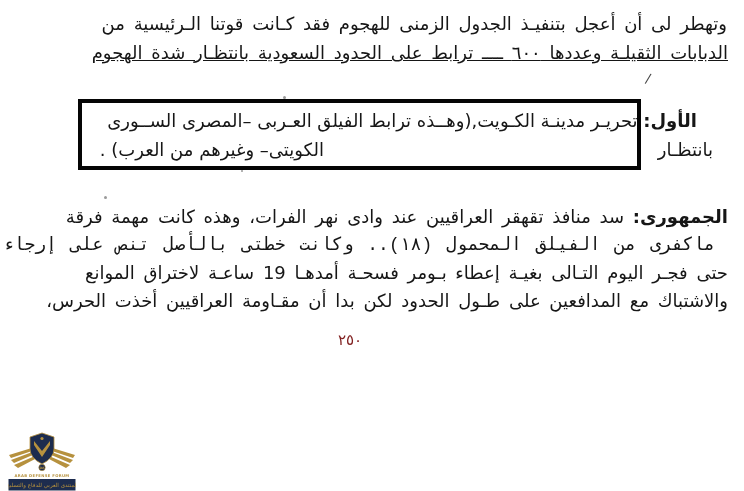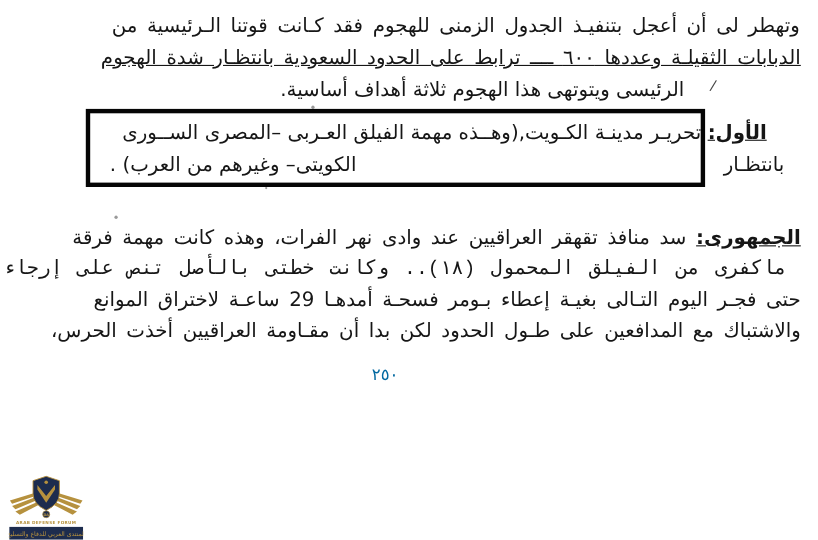--- a/index.html
+++ b/index.html
@@ -6,28 +6,28 @@
   .page {
     position:relative; width:744px; height:491px; background:#ffffff;
     font-family:"DejaVu Sans", sans-serif; color:#161616; overflow:hidden;
     margin:0 auto;
   }
   .line {
     position:absolute; direction:rtl; white-space:nowrap;
     font-size:18px; line-height:22px; letter-spacing:0.1px;
   }
   .jline { word-spacing:3px; }
-  .lead { font-weight:bold;text-decoration:underline; }
+  .lead { font-weight:bold; }
   .boxframe {
     position:absolute; left:78px; top:99px; width:563px; height:71px;
     border:4px solid #050505; box-sizing:border-box; background:transparent; z-index:3;
   }
   .textlayer { z-index:2; }
   .pagenum {
-    position:absolute; left:338px; top:331px; font-size:15px; color:#0369a1;
+    position:absolute; left:338px; top:331px; font-size:15px; color:#7f1d1d;
     letter-spacing:2px;
   }
   .slashmark {
     position:absolute; left:646px; top:71px; font-size:13px; color:#444;
     transform:rotate(14deg);
   }
   .speck { position:absolute; background:#9a9a9a; border-radius:50%; }
   .speck.s1 { left:283px; top:96px; width:3px; height:3px; }
   .speck.s2 { left:104px; top:196px; width:3px; height:3px; }
   .speck.s3 { left:241px; top:170px; width:2px; height:2px; }
@@ -37,49 +37,46 @@
 <body>
 
 <div class="page">
 
   <div class="line jline textlayer" style="top:13px; right:17px;">
     <span>وتهطر لى أن أعجل بتنفيـذ الجدول الزمنى للهجوم فقد كـانت قوتنا الـرئيسية من</span>
   </div>
   <div class="line jline textlayer" style="top:42px; right:16px;text-decoration:underline;">
     <span>الدبابات الثقيلـة وعددها ٦٠٠ ــــ ترابط على الحدود السعودية بانتظـار شدة الهجوم</span>
   </div>
-  <div class="line textlayer" style="top:71px; right:122px;">
-    <span>الرئيسى ويتوتهى هذا الهجوم ثلاثة أهداف أساسية.</span>
-  </div>
 
   <div class="slashmark">/</div>
 
   <div class="boxframe"></div>
 
   <div class="line textlayer" style="top:110px; right:47px;">
     <span class="lead">الأول:</span>
-    <span>تحريـر مدينـة الكـويت,(وهــذه مهمة الفيلق العـربى –المصرى الســورى</span>
+    <span>تحريـر مدينـة الكـويت,(وهــذه ترابط الفيلق العـربى –المصرى الســورى</span>
   </div>
   <div class="line textlayer" style="top:139px; right:31px;">
     <span>بانتظـار</span>
   </div>
   <div class="line textlayer" style="top:139px; right:420px;">
     <span>الكويتى– وغيرهم من العرب) .</span>
   </div>
 
 
   <div class="line jline textlayer" style="top:206px; right:16px;">
     <span class="lead">الجمهورى:</span>
     <span>سد منافذ تقهقر العراقيين عند وادى نهر الفرات، وهذه كانت مهمة فرقة</span>
   </div>
   <div class="line jline textlayer" style="top:234px; right:29px;font-family:Liberation Mono, monospace;">
     <span>ماكفرى من الفيلق المحمول (١٨).. وكانت خطتى بالأصل تنص على إرجاء هذا الهجوم</span>
   </div>
   <div class="line jline textlayer" style="top:262px; right:16px;">
-    <span>حتى فجـر اليوم التـالى بغيـة إعطاء بـومر فسحـة أمدهـا 29 ساعـة لاختراق الموانع</span>
+    <span>حتى فجـر اليوم التـالى بغيـة إعطاء بـومر فسحـة أمدهـا 19 ساعـة لاختراق الموانع</span>
   </div>
   <div class="line jline textlayer" style="top:290px; right:16px;">
     <span>والاشتباك مع المدافعين على طـول الحدود لكن بدا أن مقـاومة العراقيين أخذت الحرس،</span>
   </div>
 
   <div class="pagenum">٢٥٠</div>
 
   <div class="speck s1"></div>
   <div class="speck s2"></div>
   <div class="speck s3"></div>

